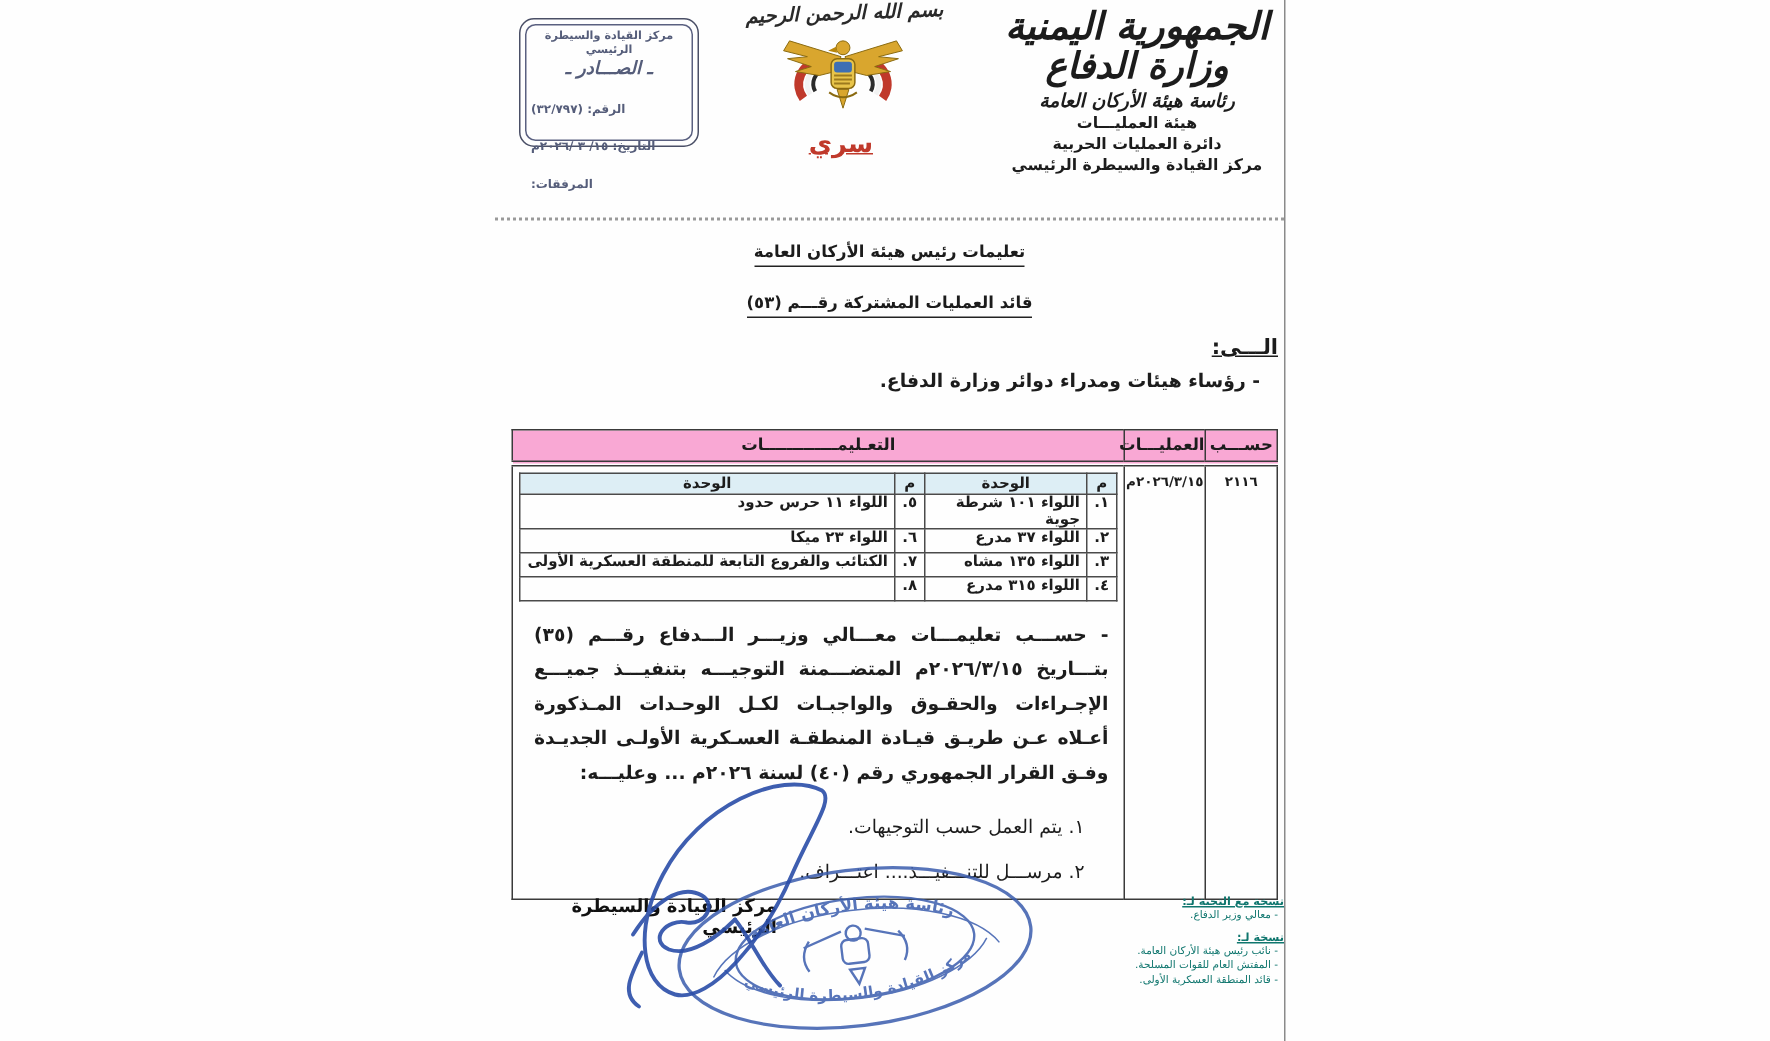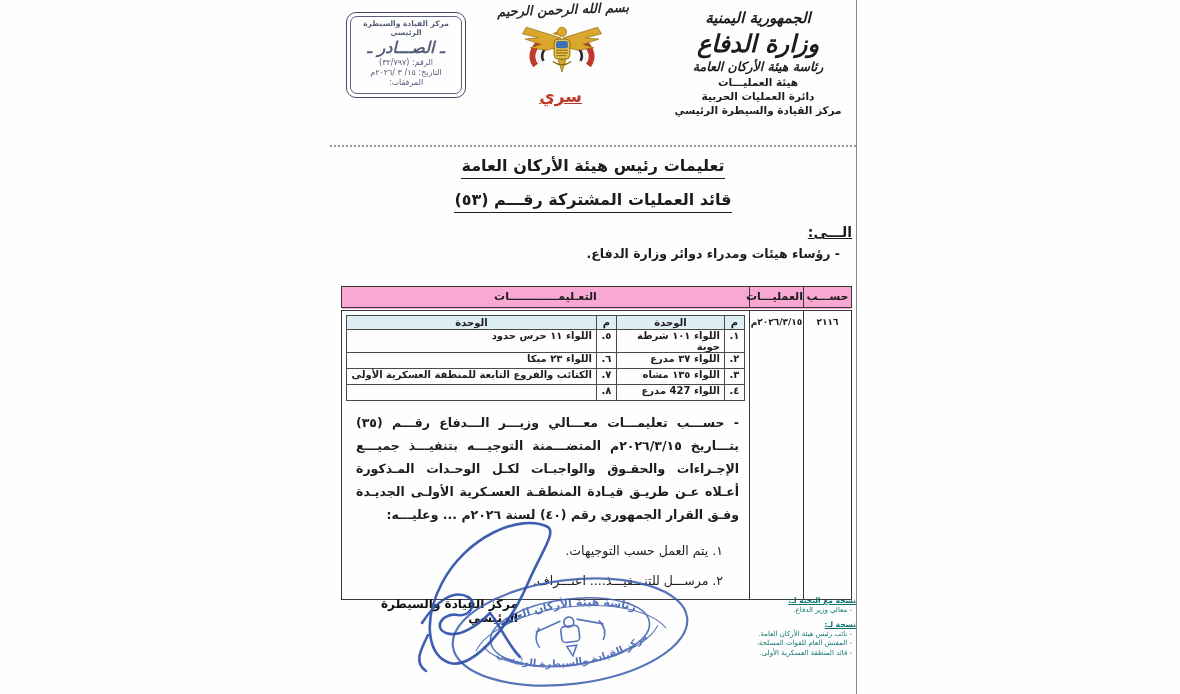--- a/index.html
+++ b/index.html
@@ -13,52 +13,52 @@
   .fold-line { position:absolute; left:856px; top:0; width:1px; height:694px; background:#8a8a8a; }
 
   
   .stamp-box {
     position:absolute; left:346px; top:12px; width:120px; height:86px;
     border:1.5px solid #4a4f66; border-radius:10px; padding:3px;
     color:#555d7a; text-align:center; direction:rtl;
   }
   .stamp-box-inner { border:1px solid #5a6080; border-radius:7px; height:100%; padding:2px 3px; }
   .stamp-box .l1 { font-size:7.5px; font-weight:bold; }
-  .stamp-box .l2 { font-size:16px; font-weight:bold; font-style:italic; margin-top:1px; }
-  .stamp-box .l3, .stamp-box .l4, .stamp-box .l5 { font-size:8px; font-weight:normal; text-align:center; margin-top:1px; }
+  .stamp-box .l2 { font-size:12px; font-weight:bold; font-style:italic; margin-top:1px; }
+  .stamp-box .l3, .stamp-box .l4, .stamp-box .l5 { font-size:8px; font-weight:bold; text-align:left; margin-top:16px; }
 
   
   .bismillah {
     position:absolute; left:488px; top:2px; width:150px; text-align:center;
     font-size:13px; font-weight:bold; font-style:italic; transform:rotate(-2deg);
     color:#2a2a2a; direction:rtl;
   }
   .emblem { position:absolute; left:514px; top:18px; width:96px; height:66px; }
   .secret {
     position:absolute; left:542px; top:86px; width:40px; text-align:center;
     color:#c0392b; font-size:17px; font-weight:bold; text-decoration:underline;
   }
 
   
   .letterhead {
     position:absolute; left:660px; top:6px; width:196px; text-align:center; direction:rtl;
   }
-  .letterhead .cal1 { font-size:15px; font-weight:bold; font-style:italic; line-height:24px; }
+  .letterhead .cal1 { font-size:25px; font-weight:bold; font-style:italic; line-height:24px; }
   .letterhead .cal2 { font-size:24px; font-weight:bold; font-style:italic; line-height:28px; }
   .letterhead .cal3 { font-size:12.5px; font-weight:bold; font-style:italic; line-height:17px; }
   .letterhead .plain { font-size:10.5px; font-weight:bold; line-height:14px; }
 
   .dotted-sep { position:absolute; left:330px; top:145px; width:526px; border-top:2px dotted #9a9a9a; }
 
   
   .title-wrap { position:absolute; left:330px; width:526px; text-align:center; }
   .t1 { top:156px; }
   .t2 { top:190px; }
   .title-wrap span {
-    display:inline-block; font-size:16px; font-weight:bold;
+    display:inline-block; font-size:11px; font-weight:bold;
     border-bottom:1.6px solid #222; padding-bottom:3px;
   }
 
   
   .to-label {
     position:absolute; right:328px; top:224px; font-size:14px; font-weight:bold;
     text-decoration:underline;
   }
   .to-item { position:absolute; right:340px; font-size:12.5px; font-weight:bold; direction:rtl; }
   .to-item-1 { top:246px; }
@@ -218,21 +218,21 @@
             <td>اللواء ٢٣ ميكا</td>
           </tr>
           <tr>
             <td class="num">٣.</td>
             <td>اللواء ١٣٥ مشاه</td>
             <td class="num">٧.</td>
             <td>الكتائب والفروع التابعة للمنطقة العسكرية الأولى</td>
           </tr>
           <tr>
             <td class="num">٤.</td>
-            <td>اللواء 427 مدرع</td>
+            <td>اللواء ٣١٥ مدرع</td>
             <td class="num">٨.</td>
             <td></td>
           </tr>
         </tbody>
             </table>
 
         <div class="body-par">- حســـب تعليمـــات معـــالي وزيـــر الـــدفاع رقـــم (٣٥) بتـــاريخ ٢٠٢٦/٣/١٥م المتضـــمنة التوجيـــه بتنفيـــذ جميـــع الإجـراءات والحقـوق والواجبـات لكـل الوحـدات المـذكورة أعـلاه عـن طريـق قيـادة المنطقـة العسـكرية الأولـى الجديـدة وفـق القرار الجمهوري رقم (٤٠) لسنة ٢٠٢٦م ... وعليـــه:</div>
         <div class="body-list">
           <div>١. يتم العمل حسب التوجيهات.</div>
           <div>٢. مرســـل للتنـــفيـــذ.... اعتـــراف.</div>

